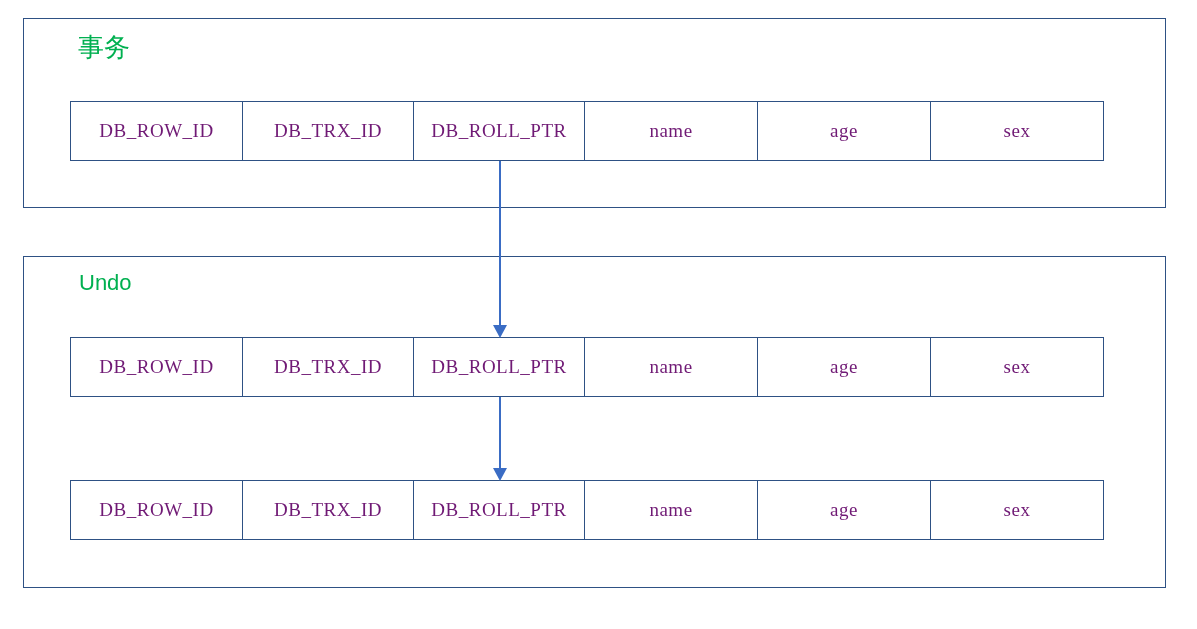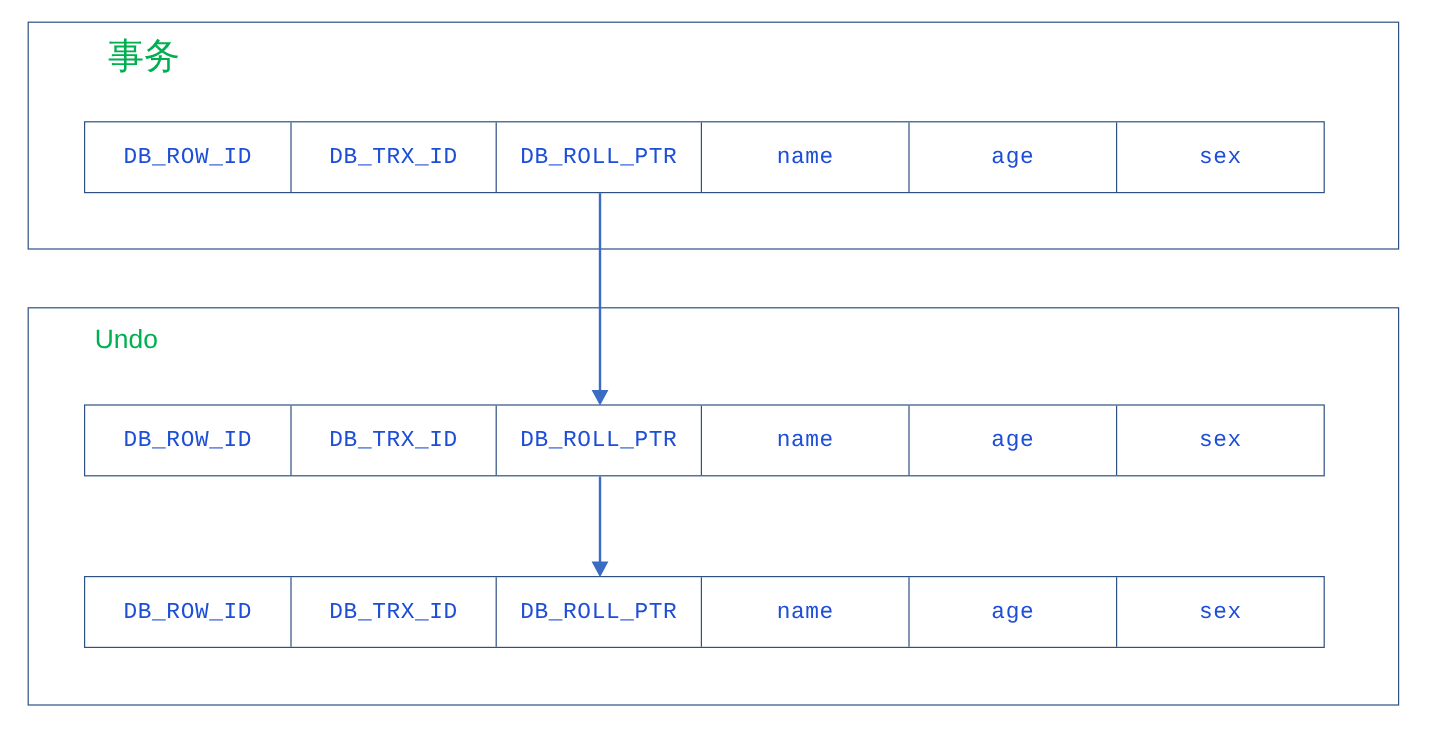--- a/index.html
+++ b/index.html
@@ -37,24 +37,24 @@
   }
 
   
   .panel-title {
     position: absolute;
     color: #00b050;
     white-space: pre;
     line-height: 1;
   }
   #title-transaction {
-    left: 90px;
+    left: 78px;
     top: 35px;
-    font-size: 30px;
-    font-family: Liberation Mono, monospace;
+    font-size: 26px;
+    font-family: Liberation Serif, serif;
   }
   #title-undo {
     left: 79px;
     top: 272px;
     font-size: 22px;
     font-family: "Liberation Sans", sans-serif;
   }
 
   
   .record-row {
@@ -70,22 +70,22 @@
   #row-trx-0   { top: 101px; }
   #row-undo-0  { top: 337px; }
   #row-undo-1  { top: 480px; }
 
   .cell {
     box-sizing: border-box;
     display: flex;
     align-items: center;
     justify-content: center;
     border-right: 1px solid #2e5184;
-    color: #1d4ed8;
-    font-family: Liberation Mono, monospace;
+    color: #701a75;
+    font-family: Liberation Serif, serif;
     font-size: 19px;
     letter-spacing: 0.5px;
     white-space: pre;
     height: 100%;
   }
   .cell:last-child { border-right: none; }
 
   
   .cell.c0 { width: 172px; }
   .cell.c1 { width: 171px; }

